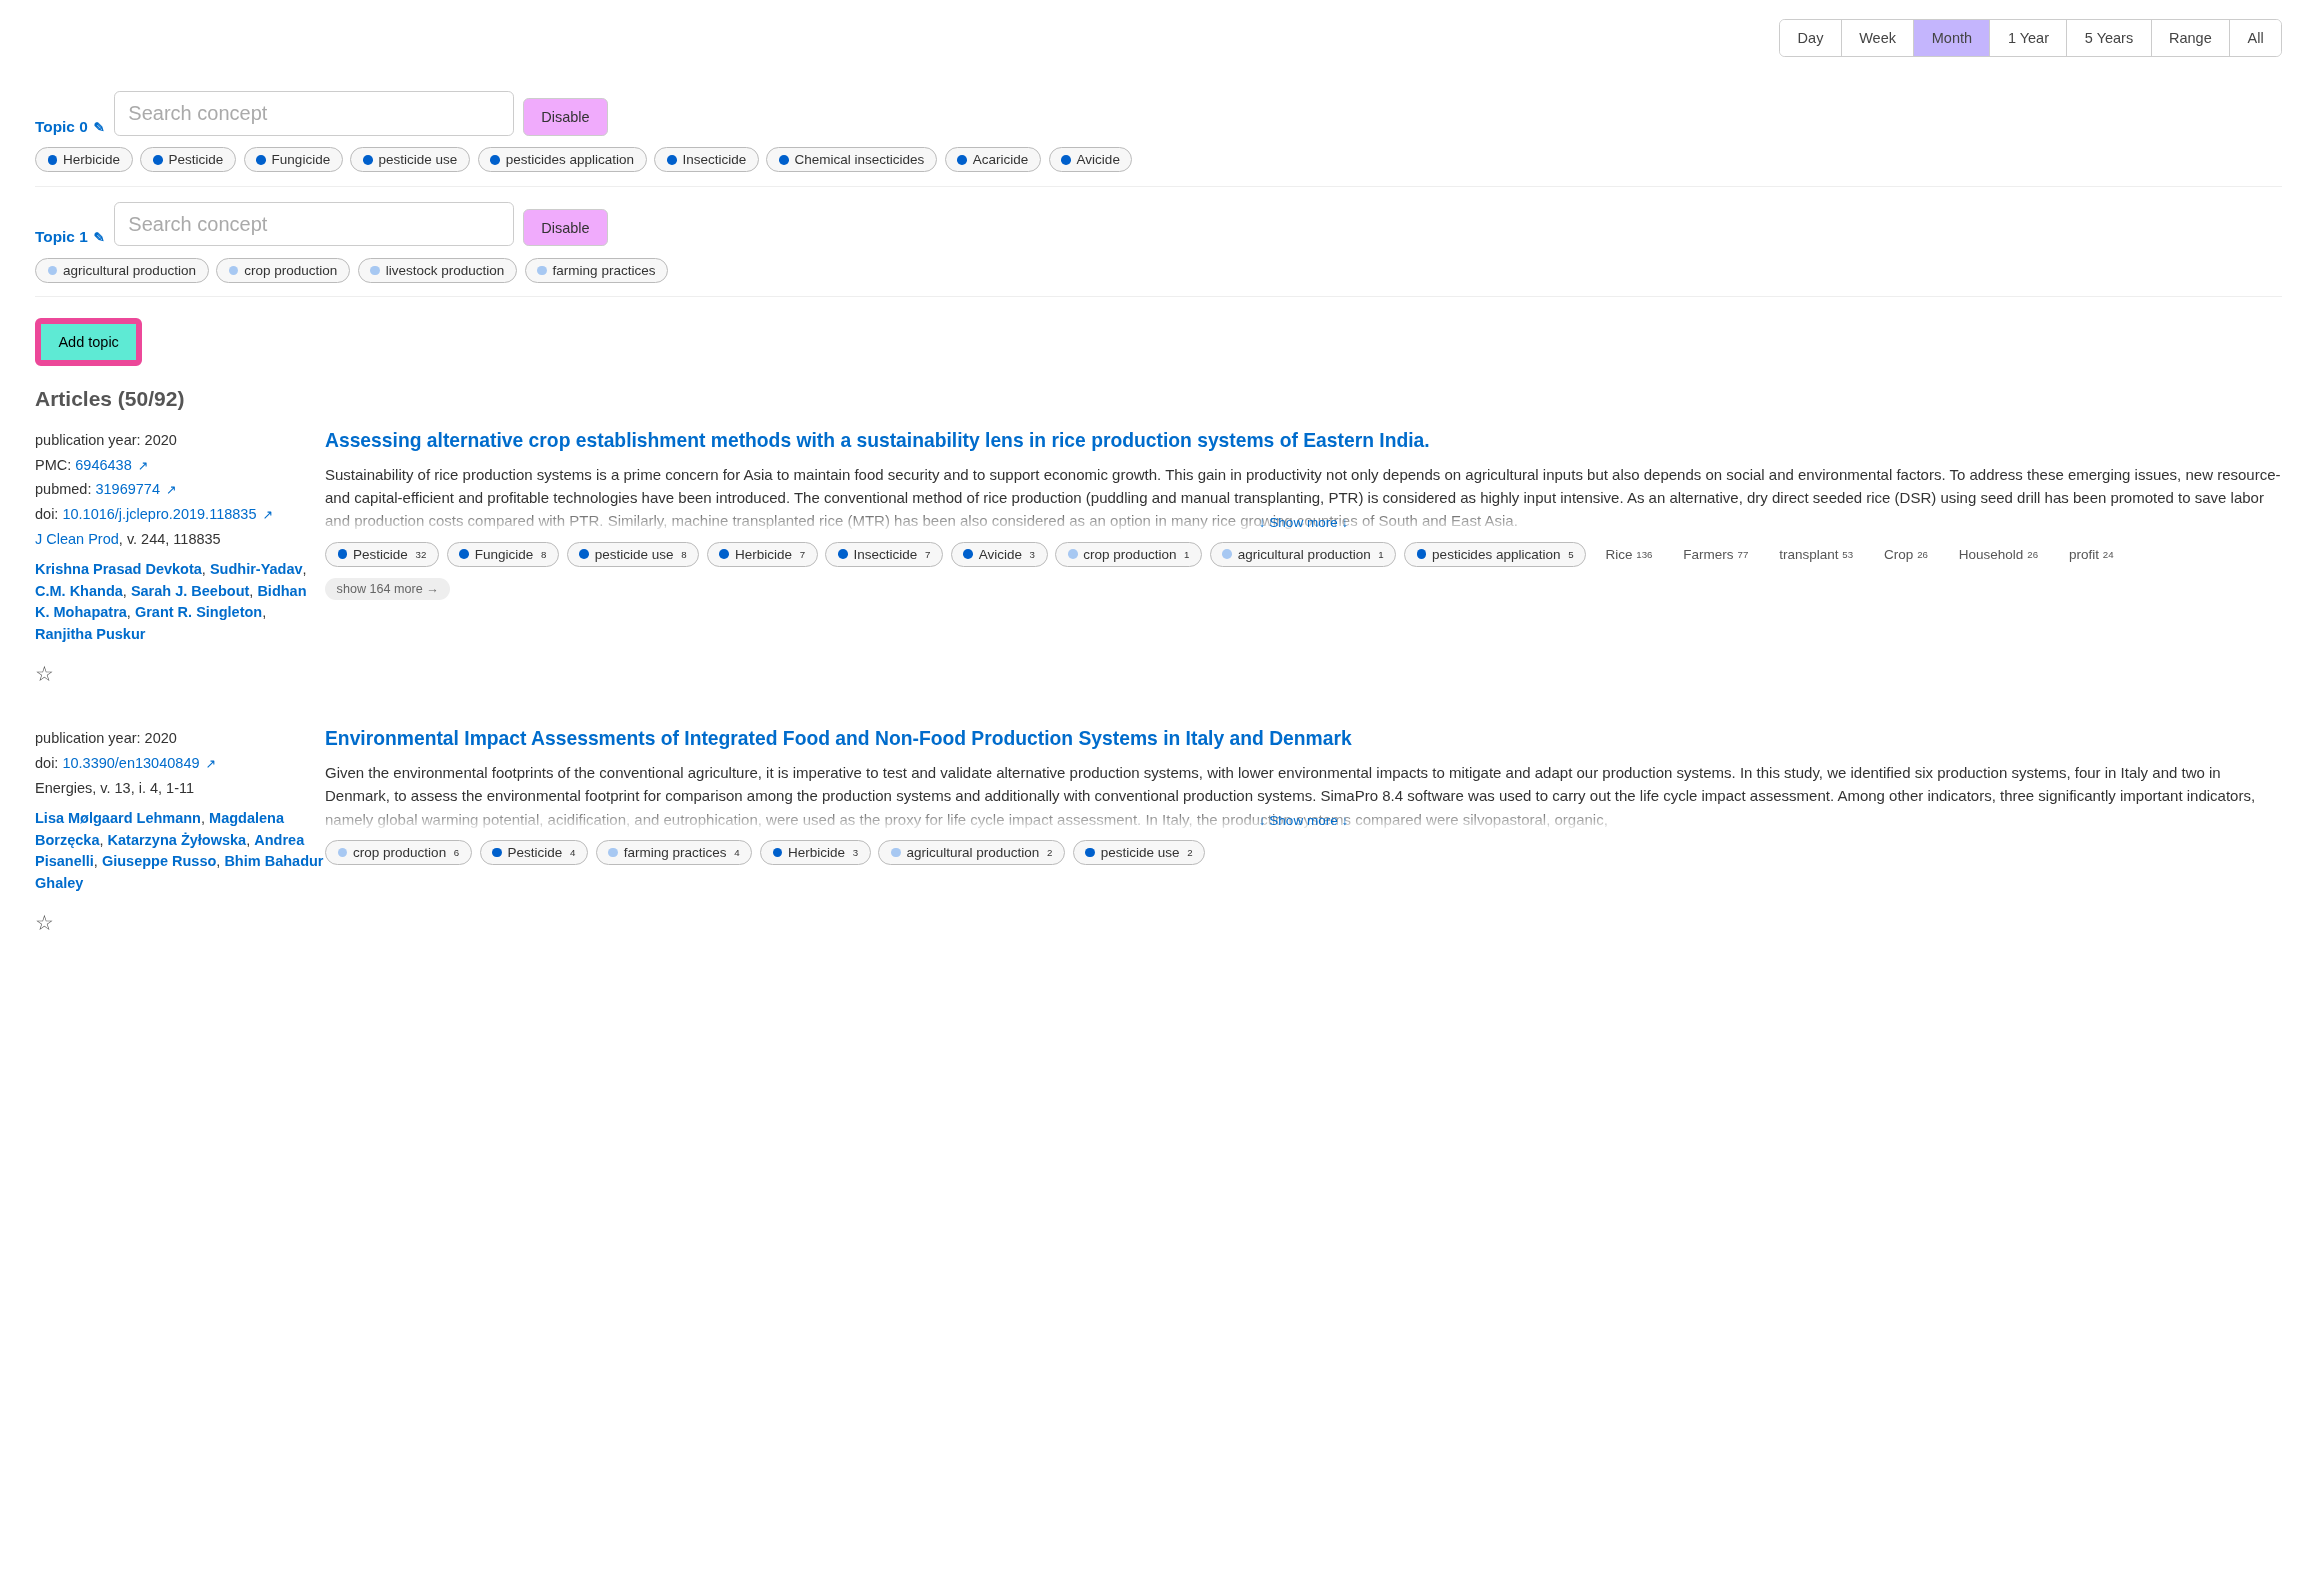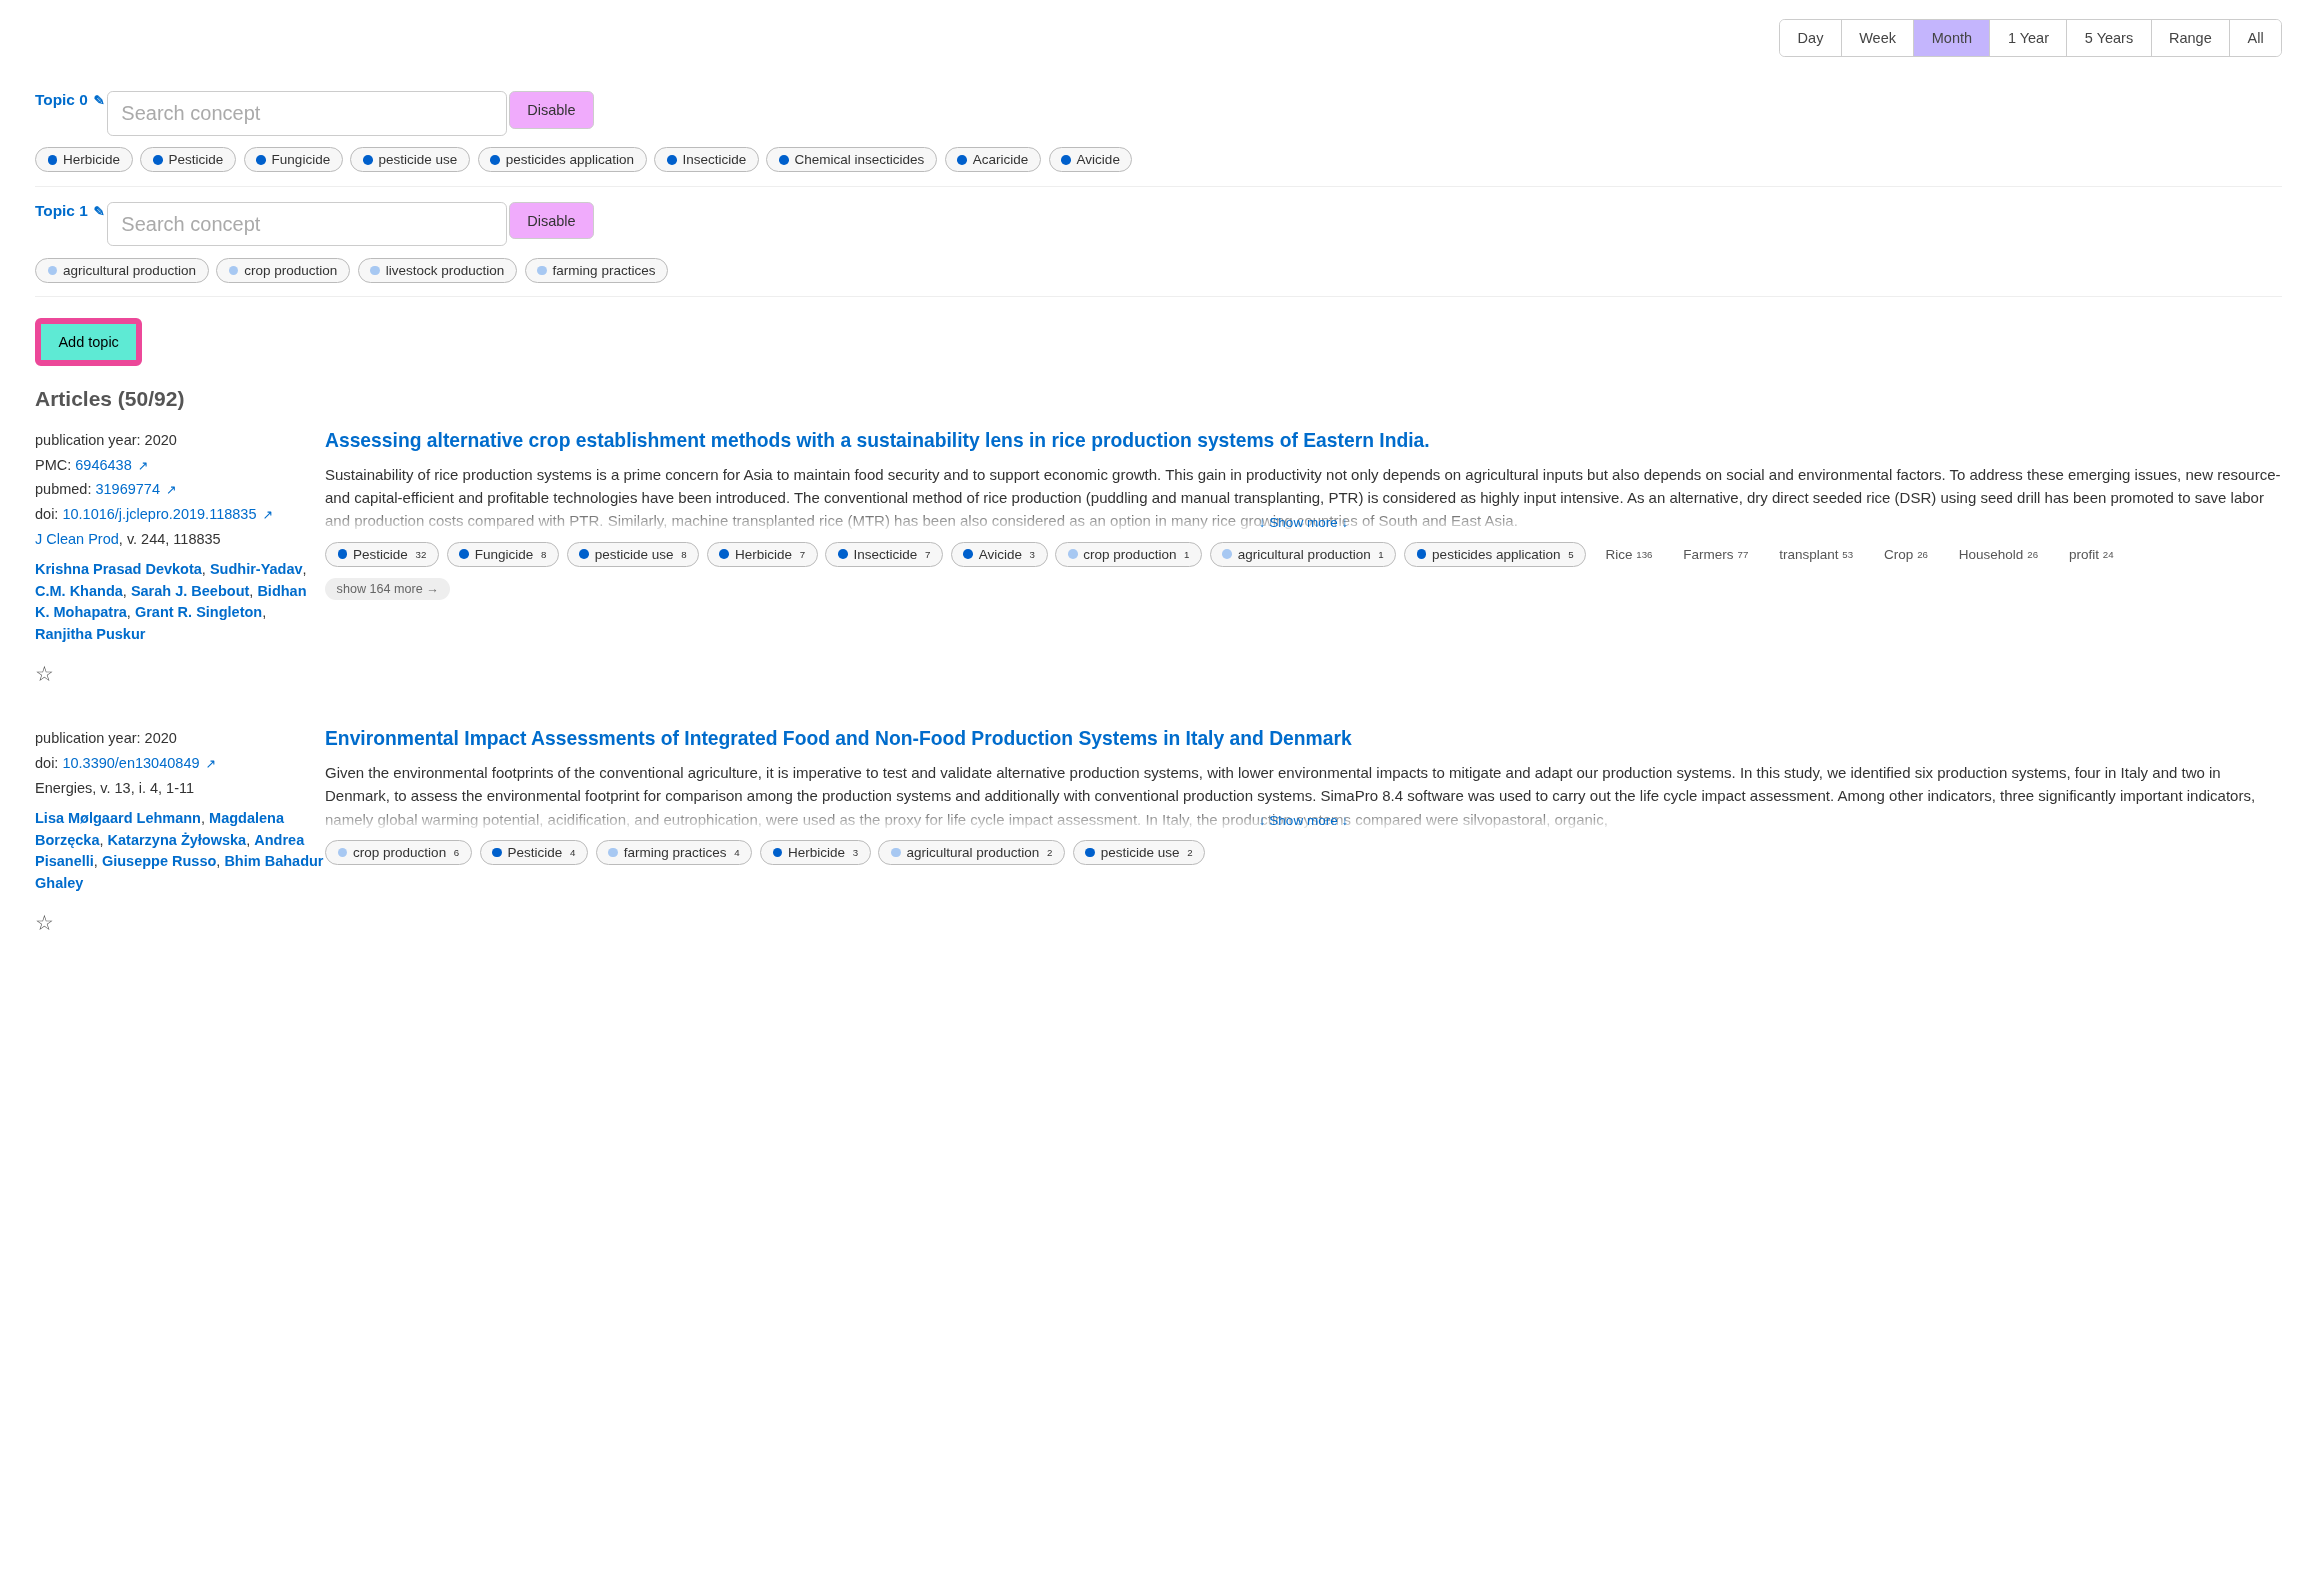--- a/index.html
+++ b/index.html
@@ -7,21 +7,21 @@
 
 
 .time-range { display: flex; justify-content: flex-end; margin-bottom: 19.3px; }
 .time-range-group { display: flex; border: 1px solid #ccc; border-radius: 5.8px; overflow: hidden; }
 .time-range-btn { padding: 9.7px 17.4px; border: none; background: #fff; border-right: 1px solid #ccc; cursor: pointer; font-size: 14.5px; color: #444; }
 .time-range-btn:last-child { border-right: none; }
 .time-range-btn.active { background: #c4b5fd; }
 
 
 .topic-section { border-bottom: 1px solid #eee; padding: 15.4px 0 13.5px; }
-.topic-header { display: flex; align-items: flex-start; gap: 2px; margin-bottom: 11.6px; }
+.topic-header { display: flex; align-items: flex-end; gap: 9px; margin-bottom: 11.6px; }
 .topic-label { color: #006ccc; font-weight: 600; font-size: 15.4px; display: flex; align-items: center; gap: 5.8px; }
 .edit-icon { color: #006ccc; font-size: 13.5px; }
 .search-input { flex: 0 0 400px; padding: 9.7px 13.5px; border: 1px solid #ccc; border-radius: 5.8px; font-size: 20px; color: #333; }
 .search-input::placeholder { color: #aaa; }
 .disable-btn { padding: 9.7px 17.4px; border: 1px solid #ccc; border-radius: 5.8px; background: #f0abfc; cursor: pointer; font-size: 14.5px; color: #333; }
 
 
 .concepts { display: flex; flex-wrap: wrap; gap: 7.7px; }
 .pill { display: inline-flex; align-items: center; gap: 5.8px; padding: 3.9px 11.6px; border: 1px solid #bbb; border-radius: 13.5px; font-size: 13.5px; background: #f7f7f7; cursor: pointer; }
 .dot { width: 9.7px; height: 9.7px; border-radius: 50%; display: inline-block; }

